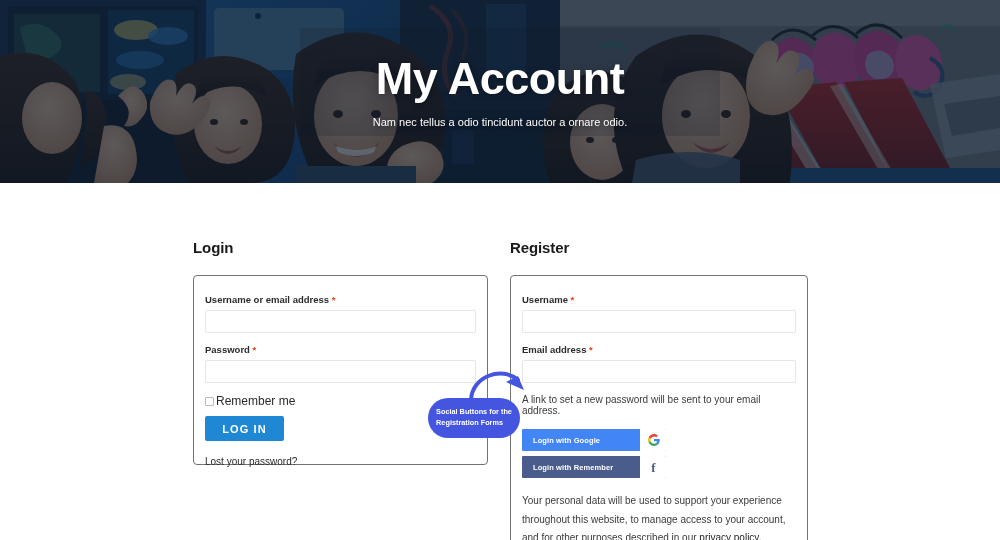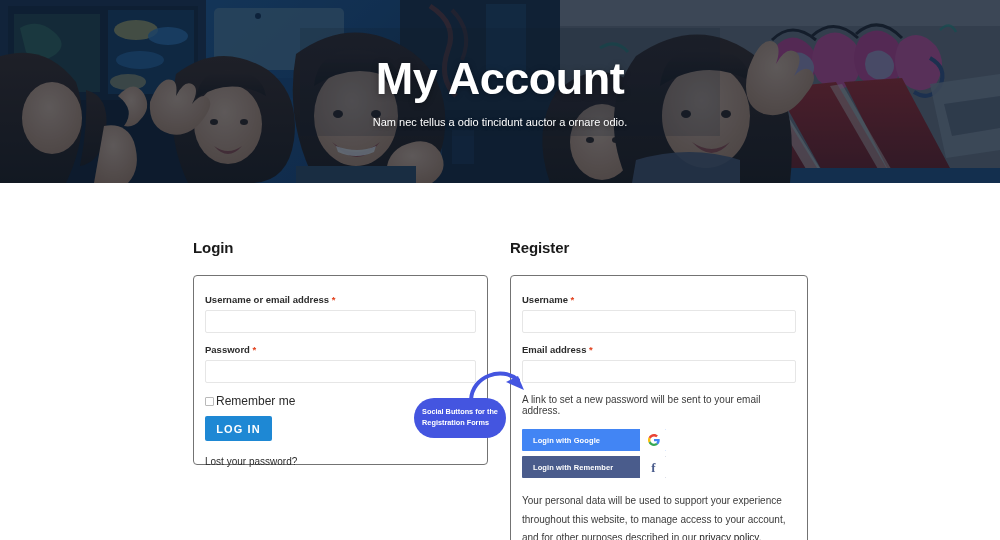--- a/index.html
+++ b/index.html
@@ -135,21 +135,21 @@
     background: #1e88d4;
     color: #ffffff;
     border: none;
     border-radius: 2px;
     font-size: 11px;
     font-weight: bold;
     letter-spacing: 1.1px;
     cursor: pointer;
     font-family: "Liberation Sans", sans-serif;
   }
-  .btn-login { width: 67px; height: 25px; text-align: center; }
+  .btn-login { width: 79px; height: 25px; text-align: center; }
 
   .lost-pass {
     display: block;
     font-size: 10px;
     color: #2b2b2b;
     margin-top: 15px;
     text-decoration: none;
   }
 
   .hint-text {
@@ -210,21 +210,21 @@
   
   .callout-layer {
     position: absolute;
     left: 0; top: 0;
     width: 1000px; height: 540px;
     pointer-events: none;
     z-index: 40;
   }
   .callout-pill {
     position: absolute;
-    left: 414px;
+    left: 428px;
     top: 398px;
     width: 92px;
     height: 40px;
     background: #4455e0;
     border-radius: 20px;
     display: flex;
     align-items: center;
     justify-content: center;
     pointer-events: auto;
   }

